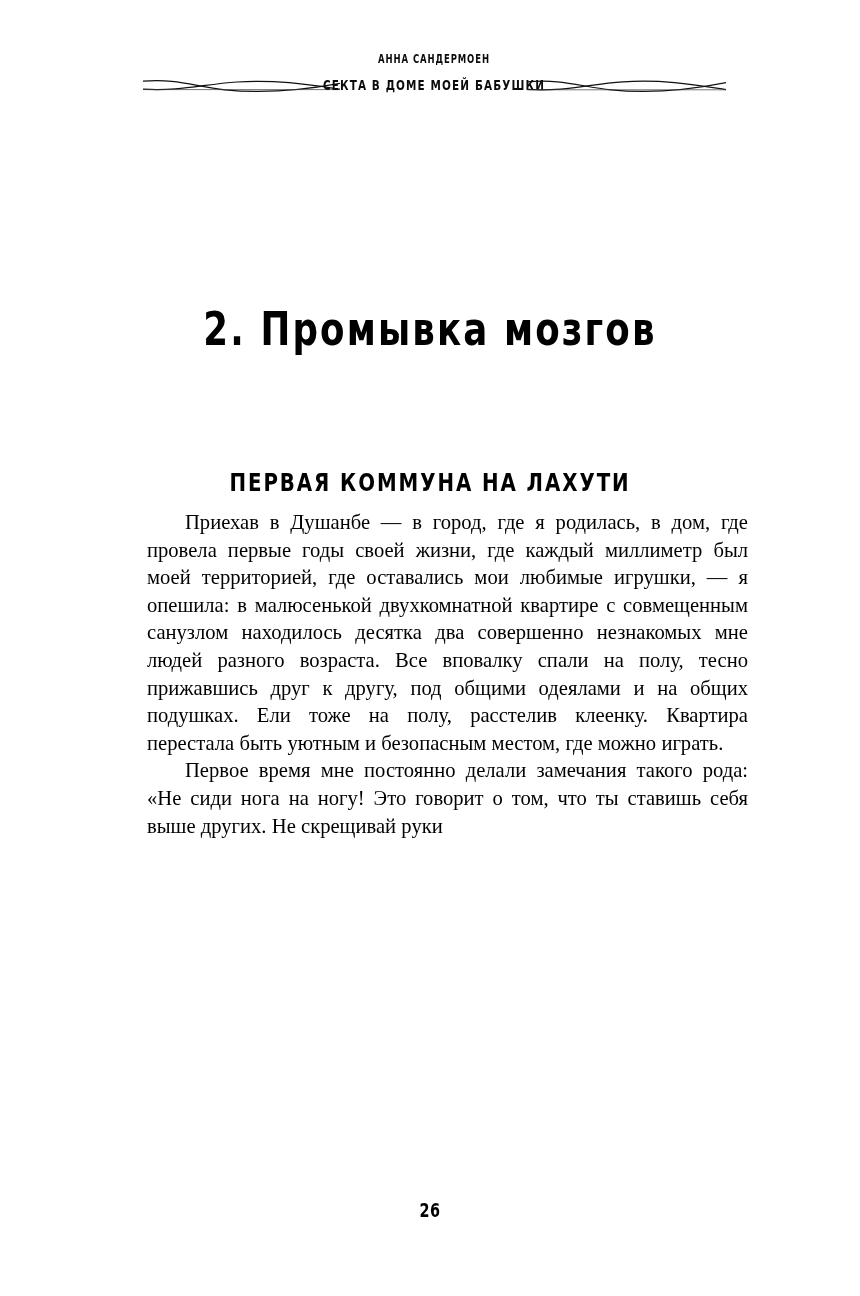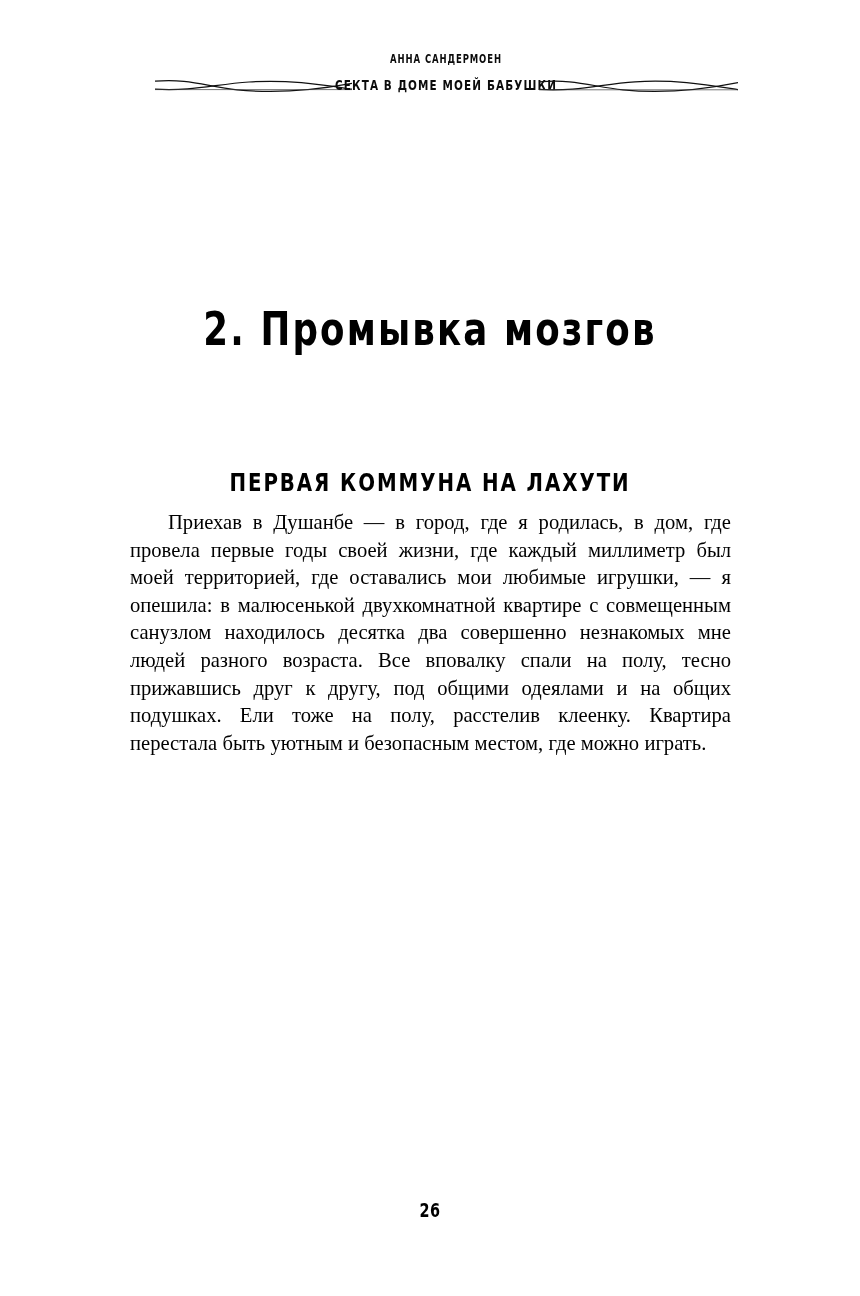--- a/index.html
+++ b/index.html
@@ -17,21 +17,21 @@
     width: 860px;
     height: 1296px;
     overflow: hidden;
     background: #ffffff;
     box-sizing: border-box;
   }
 
   
   .running-head {
     position: absolute;
-    left: 16px;
+    left: 4px;
     top: 52px;
     width: 692px;
     height: 60px;
   }
 
   .rh-author {
     position: absolute;
     left: 0;
     top: 0;
     width: 860px;
@@ -115,21 +115,21 @@
     text-transform: uppercase;
     color: #000000;
     transform: scaleX(0.88);
     transform-origin: center center;
     white-space: nowrap;
   }
 
   
   .body-text {
     position: absolute;
-    left: 130px;
+    left: 147px;
     top: 509px;
     width: 601px;
     height: 672px;
     overflow: hidden;
   }
 
   .body-text p {
     margin: 0;
     text-align: justify;
     text-indent: 38px;
@@ -185,17 +185,18 @@
 
     </div>
   </div>
 
   <h1 class="chapter-title">2. Промывка мозгов</h1>
 
   <h2 class="section-title">Первая коммуна на Лахути</h2>
 
   <div class="body-text">
     <p>Приехав в Душанбе — в город, где я родилась, в дом, где провела первые годы своей жизни, где каждый миллиметр был моей территорией, где оставались мои любимые игрушки, — я опешила: в малюсенькой двухкомнатной квартире с совмещенным санузлом находилось десятка два совершенно незнакомых мне людей разного возраста. Все вповалку спали на полу, тесно прижавшись друг к другу, под общими одеялами и на общих подушках. Ели тоже на полу, расстелив клеенку. Квартира перестала быть уютным и безопасным местом, где можно играть.</p>
+    <p>Первое время мне постоянно делали замечания такого рода: «Не сиди нога на ногу! Это говорит о том, что ты ставишь себя выше других. Не скрещивай руки</p>
   </div>
 
   <div class="folio">26</div>
 
 </div>
 
 </body></html>

